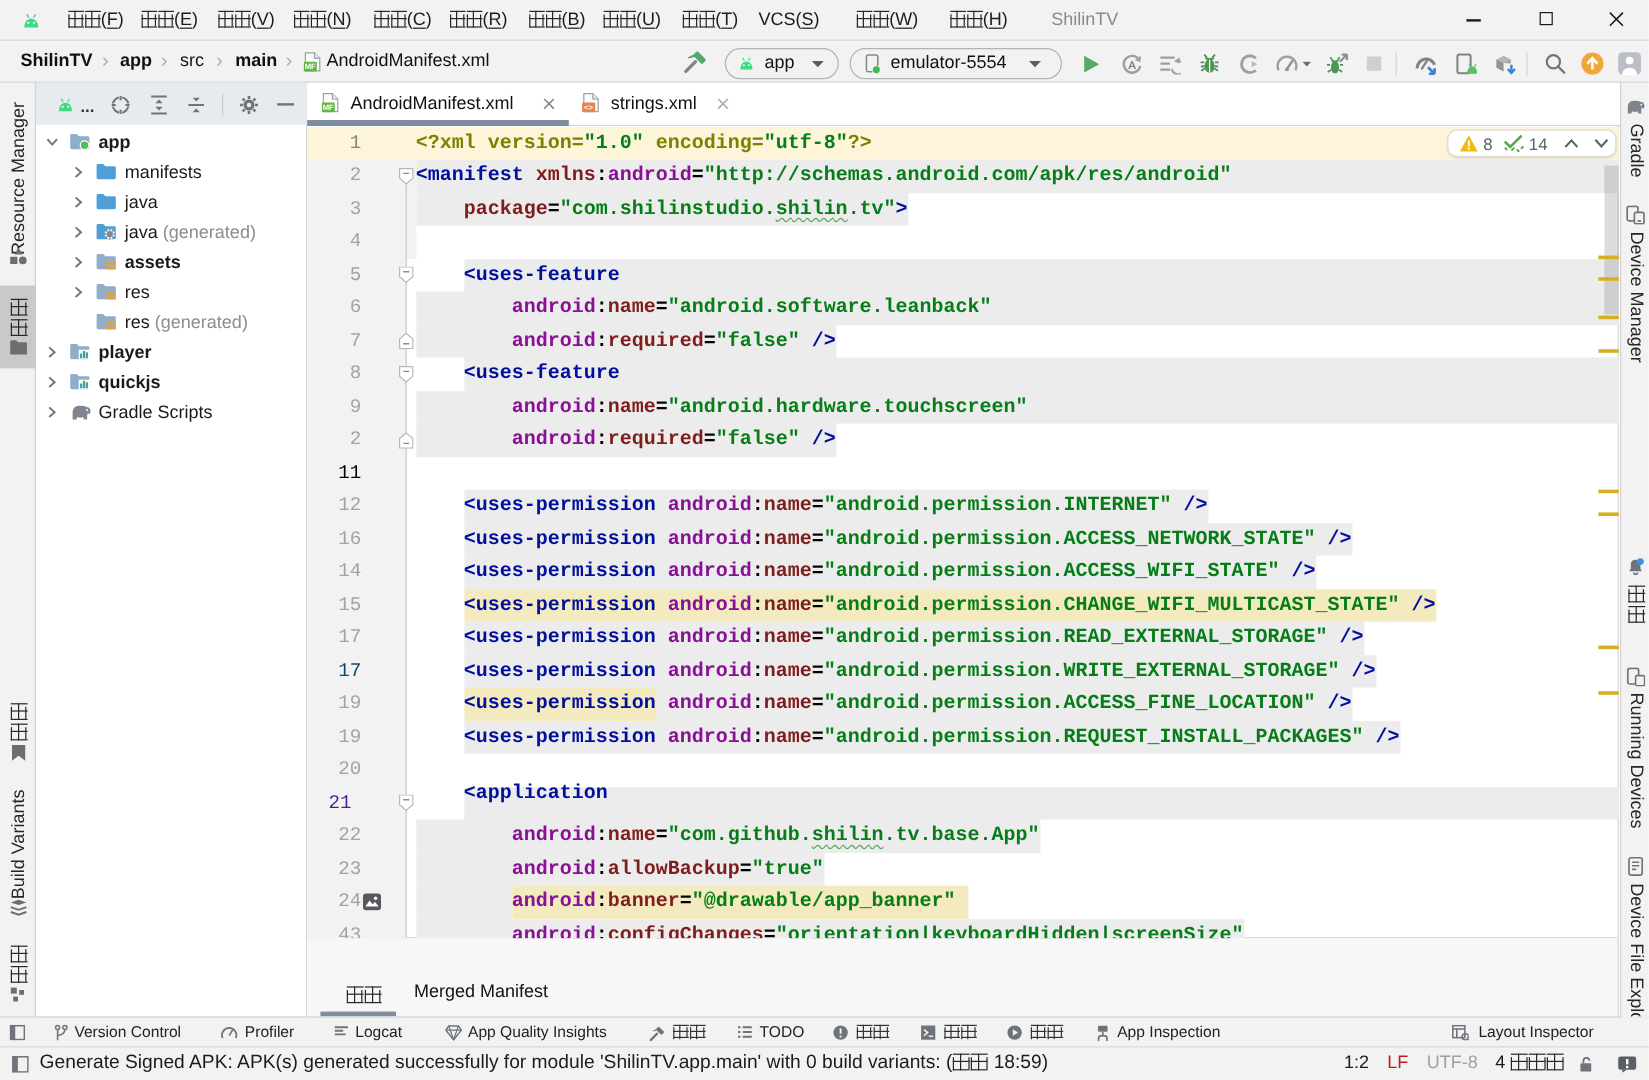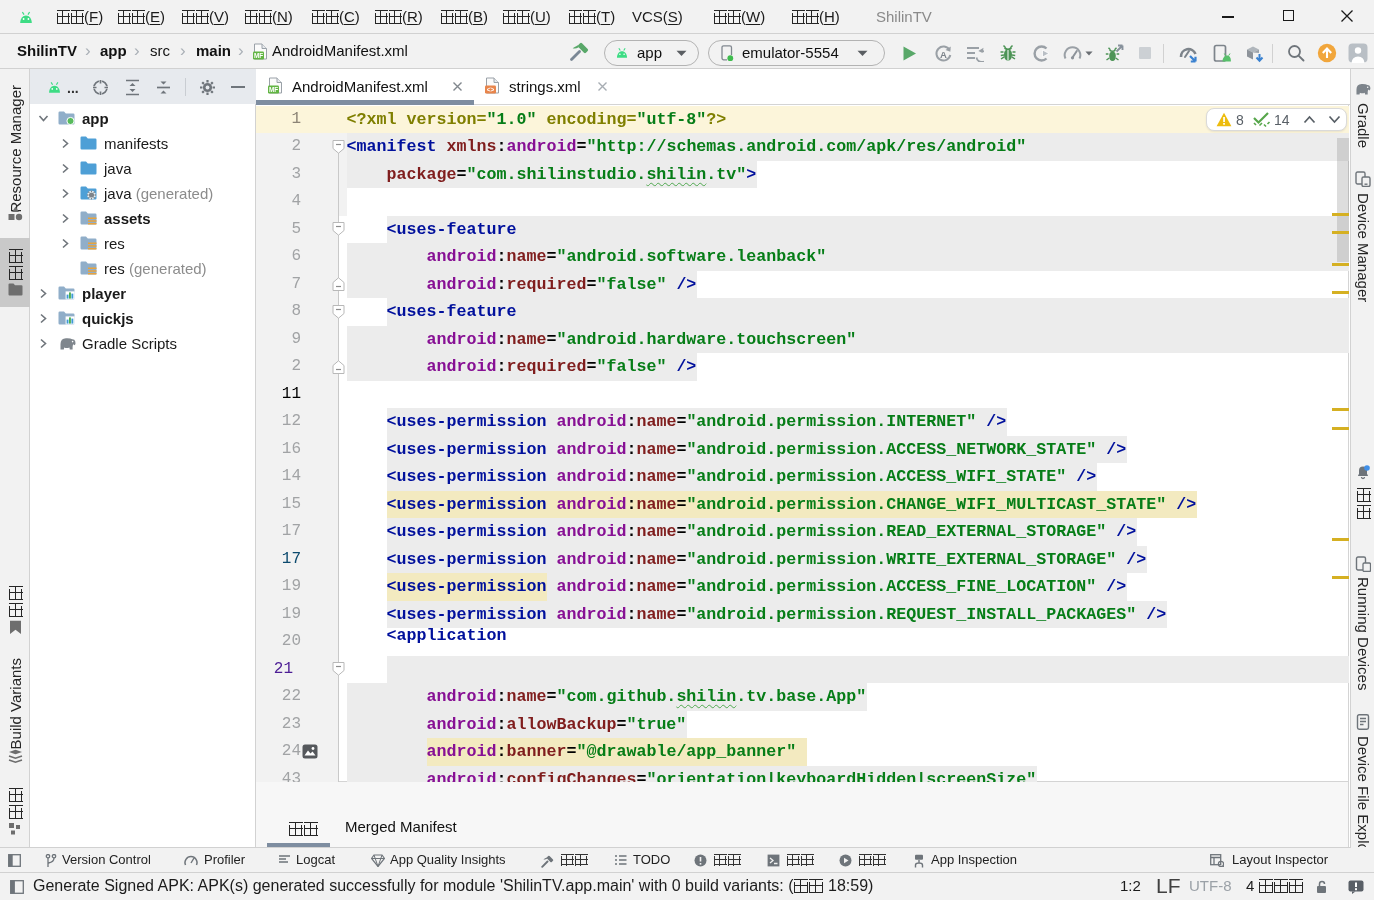--- a/index.html
+++ b/index.html
@@ -446,21 +446,21 @@
 <div class="cl" style="top:325.5px;height:27.5px;overflow:hidden"><span class="k">        </span><span class="k"></span><span class="p">android</span><span class="k">:</span><span class="b">name</span><span class="k">=</span><span class="g">"android.hardware.touchscreen"</span></div>
 <div class="cl" style="top:353.0px;height:27.5px;overflow:hidden"><span class="k">        </span><span class="k"></span><span class="p">android</span><span class="k">:</span><span class="b">required</span><span class="k">=</span><span class="g">"false"</span><span class="k"> </span><span class="t">/&gt;</span></div>
 <div class="cl" style="top:408.0px;height:27.5px;overflow:hidden"><span class="k">    </span><span class="t">&lt;uses-permission</span><span class="k"> </span><span class="p">android</span><span class="k">:</span><span class="b">name</span><span class="k">=</span><span class="g">"android.permission.INTERNET"</span><span class="k"> </span><span class="t">/&gt;</span></div>
 <div class="cl" style="top:435.5px;height:27.5px;overflow:hidden"><span class="k">    </span><span class="t">&lt;uses-permission</span><span class="k"> </span><span class="p">android</span><span class="k">:</span><span class="b">name</span><span class="k">=</span><span class="g">"android.permission.ACCESS_NETWORK_STATE"</span><span class="k"> </span><span class="t">/&gt;</span></div>
 <div class="cl" style="top:463.0px;height:27.5px;overflow:hidden"><span class="k">    </span><span class="t">&lt;uses-permission</span><span class="k"> </span><span class="p">android</span><span class="k">:</span><span class="b">name</span><span class="k">=</span><span class="g">"android.permission.ACCESS_WIFI_STATE"</span><span class="k"> </span><span class="t">/&gt;</span></div>
 <div class="cl" style="top:490.5px;height:27.5px;overflow:hidden"><span class="k">    </span><span class="t">&lt;uses-permission</span><span class="k"> </span><span class="p">android</span><span class="k">:</span><span class="b">name</span><span class="k">=</span><span class="g">"android.permission.CHANGE_WIFI_MULTICAST_STATE"</span><span class="k"> </span><span class="t">/&gt;</span></div>
 <div class="cl" style="top:518.0px;height:27.5px;overflow:hidden"><span class="k">    </span><span class="t">&lt;uses-permission</span><span class="k"> </span><span class="p">android</span><span class="k">:</span><span class="b">name</span><span class="k">=</span><span class="g">"android.permission.READ_EXTERNAL_STORAGE"</span><span class="k"> </span><span class="t">/&gt;</span></div>
 <div class="cl" style="top:545.5px;height:27.5px;overflow:hidden"><span class="k">    </span><span class="t">&lt;uses-permission</span><span class="k"> </span><span class="p">android</span><span class="k">:</span><span class="b">name</span><span class="k">=</span><span class="g">"android.permission.WRITE_EXTERNAL_STORAGE"</span><span class="k"> </span><span class="t">/&gt;</span></div>
 <div class="cl" style="top:573.0px;height:27.5px;overflow:hidden"><span class="k">    </span><span class="t">&lt;uses-permission</span><span class="k"> </span><span class="p">android</span><span class="k">:</span><span class="b">name</span><span class="k">=</span><span class="g">"android.permission.ACCESS_FINE_LOCATION"</span><span class="k"> </span><span class="t">/&gt;</span></div>
 <div class="cl" style="top:600.5px;height:27.5px;overflow:hidden"><span class="k">    </span><span class="t">&lt;uses-permission</span><span class="k"> </span><span class="p">android</span><span class="k">:</span><span class="b">name</span><span class="k">=</span><span class="g">"android.permission.REQUEST_INSTALL_PACKAGES"</span><span class="k"> </span><span class="t">/&gt;</span></div>
-<div class="cl" style="top:622px;height:27.5px;overflow:hidden"><span class="k">    </span><span class="t">&lt;application</span></div>
+<div class="cl" style="top:648px;height:27.5px;overflow:hidden"><span class="k">    </span><span class="t">&lt;application</span></div>
 <div class="cl" style="top:683.0px;height:27.5px;overflow:hidden"><span class="k">        </span><span class="p">android</span><span class="k">:</span><span class="b">name</span><span class="k">=</span><span class="g">"com.github.</span><span class="gw">shilin</span><span class="g">.tv.base.App"</span></div>
 <div class="cl" style="top:710.5px;height:27.5px;overflow:hidden"><span class="k">        </span><span class="k"></span><span class="p">android</span><span class="k">:</span><span class="b">allowBackup</span><span class="k">=</span><span class="g">"true"</span></div>
 <div class="cl" style="top:738.0px;height:27.5px;overflow:hidden"><span class="k">        </span><span class="k"></span><span class="p">android</span><span class="k">:</span><span class="b">banner</span><span class="k">=</span><span class="g">"@drawable/app_banner"</span></div>
 <div class="cl" style="top:765.5px;height:16.5px;overflow:hidden"><span class="k">        </span><span class="k"></span><span class="p">android</span><span class="k">:</span><span class="b">configChanges</span><span class="k">=</span><span class="g">"orientation|keyboardHidden|screenSize"</span></div>
 <div class="abs" style="left:1206px;top:108px;width:141px;height:23px;background:#fff;border:1px solid #dadada;border-radius:8px;box-shadow:0 1px 2px rgba(0,0,0,0.08)"></div>
 <svg class="abs" style="left:1216px;top:112px" width="16" height="15" viewBox="0 0 16 15">
 <path d="M8 0.8 L15.4 14.2 H0.6 Z" fill="#edbc0d"></path>
 <rect x="7.2" y="5" width="1.7" height="5" fill="#fff"></rect>
       <rect x="7.2" y="11" width="1.7" height="1.7" fill="#fff"></rect>
     </svg>
@@ -554,21 +554,21 @@
       <path d="M12.8 11.8 L14 13" stroke="#6e747a" stroke-width="1.2"></path>
     </svg>
 <div class="abs tw" style="left:1232px;top:847px;height:26px;line-height:26px">Layout Inspector</div>
 <div class="abs" style="left:0;top:873px;width:1374px;height:27px;background:#f2f2f2"></div>
 <svg class="abs" style="left:10px;top:880px" width="14" height="14" viewBox="0 0 14 14">
 <rect x="0.7" y="0.7" width="12.6" height="12.6" fill="none" stroke="#6e747a" stroke-width="1.3"></rect>
 <rect x="0.7" y="0.7" width="4.2" height="12.6" fill="#6e747a"></rect>
     </svg>
 <div class="abs" style="left:33px;top:873px;height:26px;line-height:26px;font-size:16px;letter-spacing:0;color:#1c1c1c">Generate Signed APK: APK(s) generated successfully for module 'ShilinTV.app.main' with 0 build variants: (<span class="cn" style="width:14px;margin:0 0.5px"></span><span class="cn" style="width:14px;margin:0 0.5px"></span> 18:59)</div>
 <div class="abs" style="left:1120px;top:873px;height:26px;line-height:26px;font-size:15px;color:#1c1c1c">1:2</div>
-<div class="abs" style="left:1156px;top:873px;height:26px;line-height:26px;font-size:21px;color:#404040">LF</div>
+<div class="abs" style="left:1156px;top:873px;height:26px;line-height:26px;font-size:15px;color:#b91c1c">LF</div>
 <div class="abs" style="left:1189px;top:873px;height:26px;line-height:26px;font-size:15px;color:#9ba1a7">UTF-8</div>
 <div class="abs" style="left:1246px;top:873px;height:26px;line-height:26px;font-size:15px;color:#1c1c1c">4 <span class="cn" style="width:14px;margin:0 0.5px"></span><span class="cn" style="width:14px;margin:0 0.5px"></span><span class="cn" style="width:14px;margin:0 0.5px"></span></div>
 <svg class="abs" style="left:1316px;top:880px" width="13" height="14" viewBox="0 0 13 14">
 <rect x="1" y="6" width="9" height="7" rx="1" fill="#6e747a"></rect>
 <path d="M3.5 6 V4 Q3.5 1.5 6 1.5 Q8.5 1.5 8.5 4" fill="none" stroke="#6e747a" stroke-width="1.5"></path>
     </svg>
 <svg class="abs" style="left:1348px;top:880px" width="16" height="14" viewBox="0 0 16 14">
 <rect x="0.5" y="0.5" width="15" height="11" rx="2" fill="#595f66"></rect>
 <path d="M4 11.5 L4 14 L7.5 11.5" fill="#595f66"></path>
 <rect x="7" y="2.5" width="2" height="4.5" fill="#fff"></rect>

